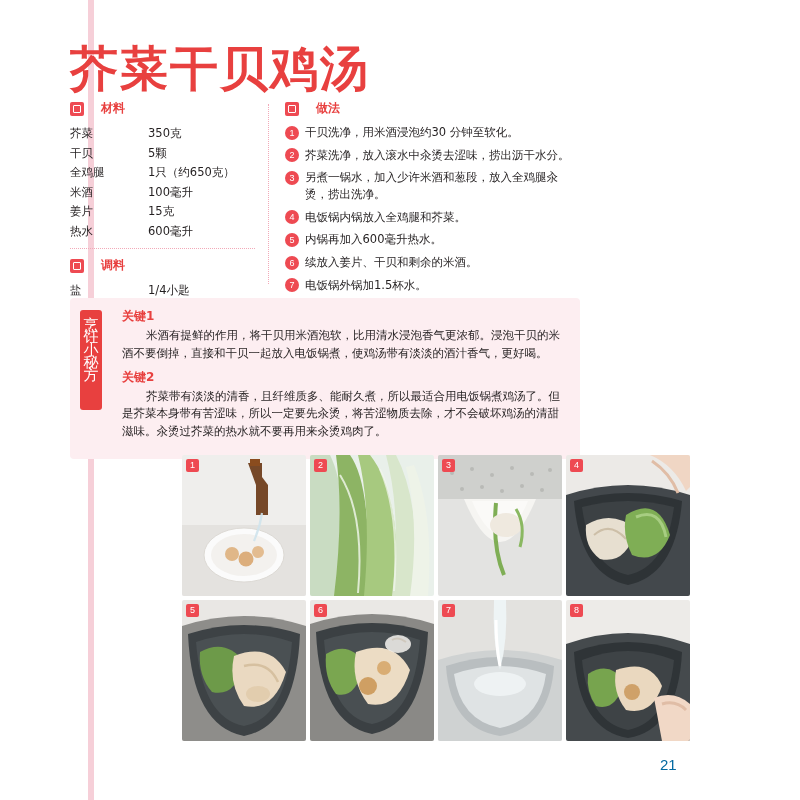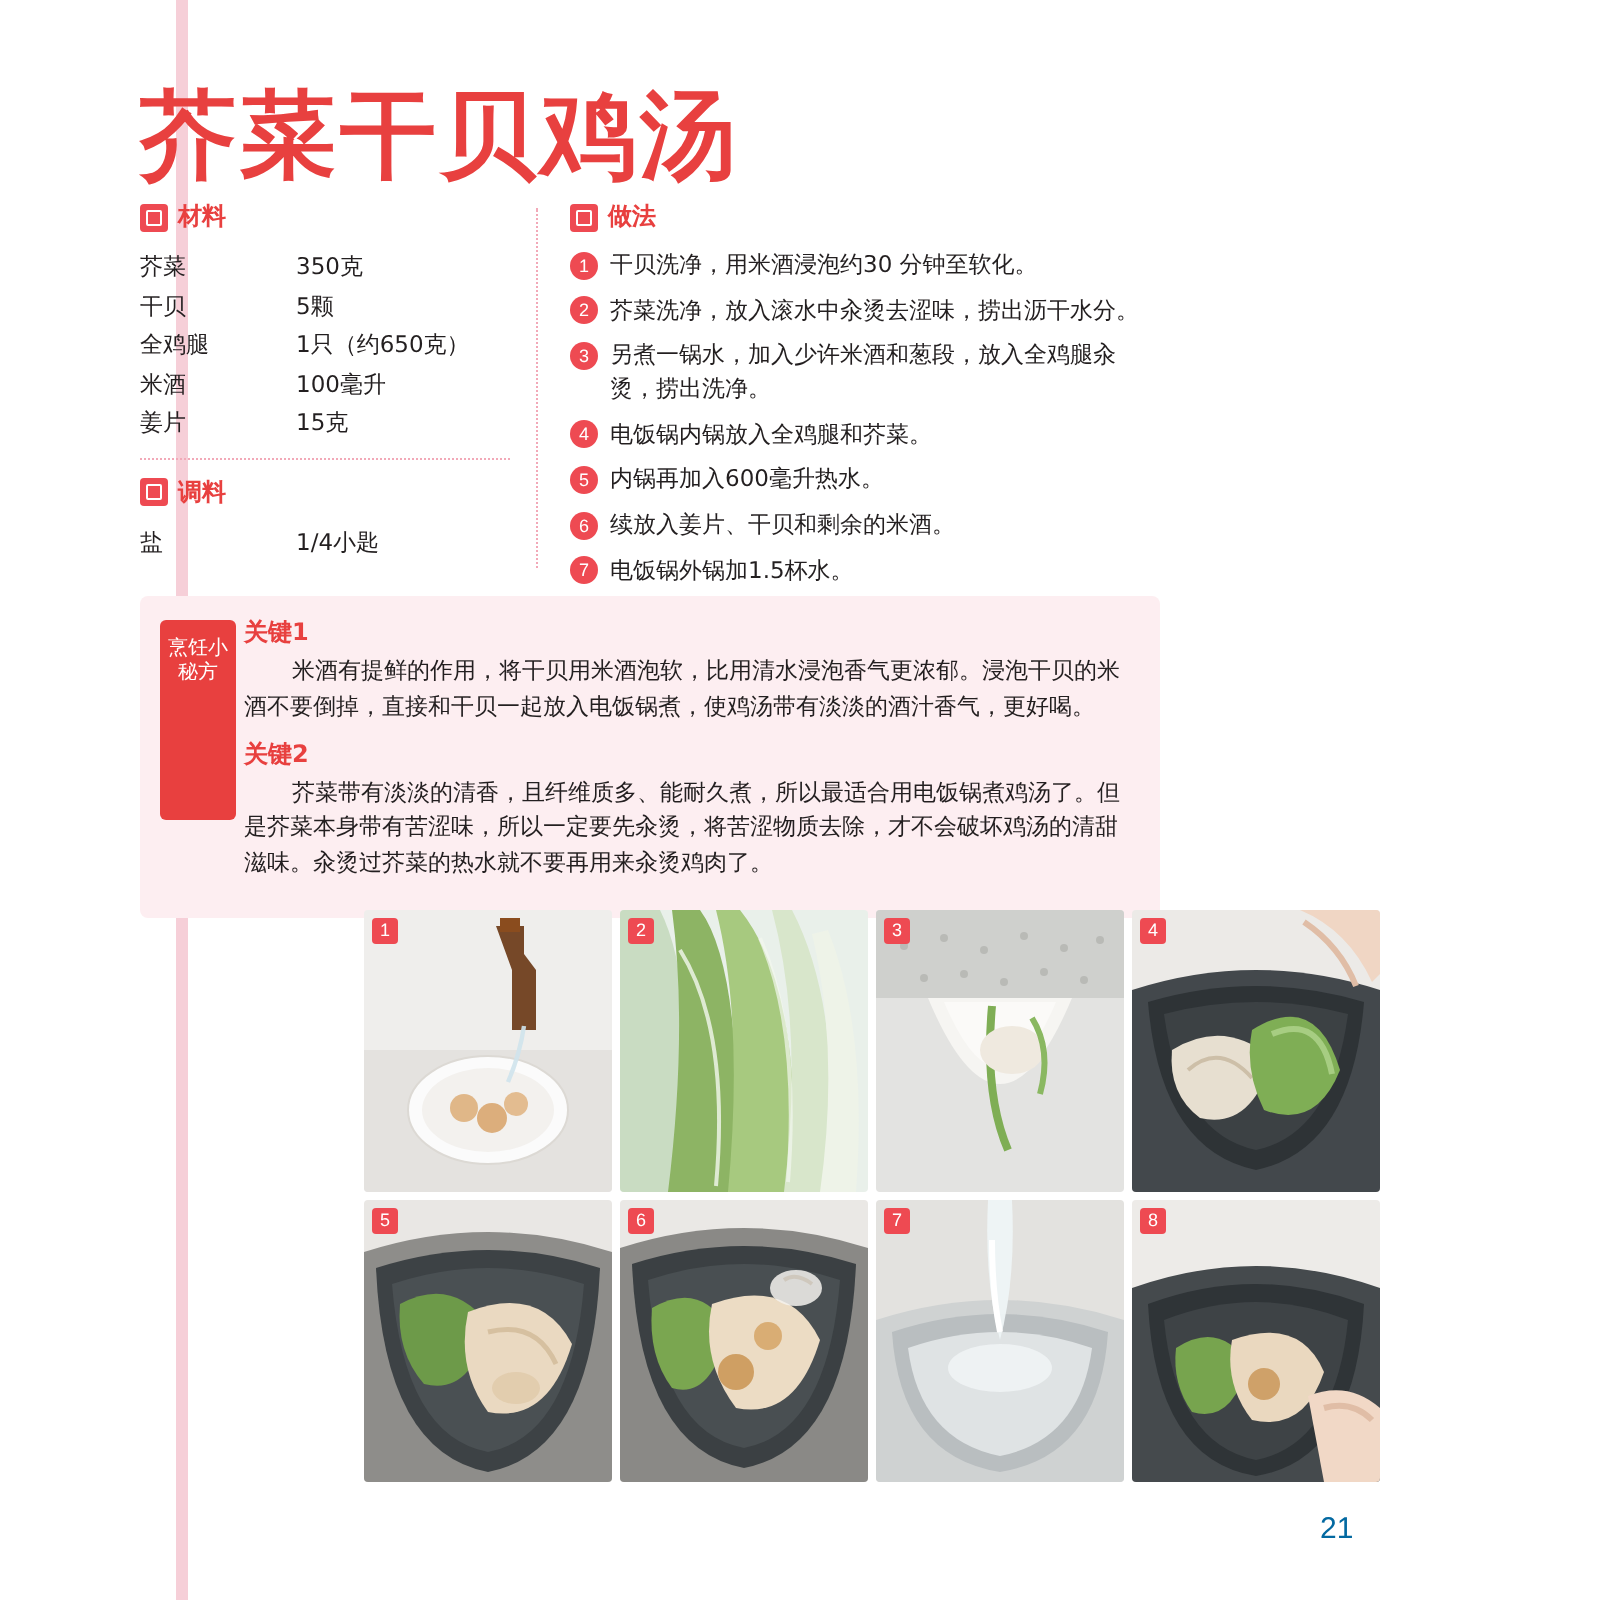--- a/index.html
+++ b/index.html
@@ -76,21 +76,21 @@
     left: 198px;
     top: 4px;
     width: 1px;
     height: 180px;
     border-left: 1px dotted #f2a9b8;
   }
 
   .sec-head {
     display: flex;
     align-items: center;
-    gap: 5px;
+    gap: 17px;
     margin-bottom: 7px;
   }
   .sec-icon {
     width: 14px;
     height: 14px;
     background: #ee4a52;
     border-radius: 2px;
     position: relative;
     display: inline-block;
     flex: none;
@@ -172,26 +172,26 @@
     background: #fdeef1;
     border-radius: 4px;
     box-sizing: border-box;
     padding: 10px 14px 12px 52px;
     min-height: 125px;
   }
   .tips-tab {
     position: absolute;
     left: 10px;
     top: 12px;
-    width: 38px;
+    width: 22px;
     height: 100px;
     background: #e8403f;
     border-radius: 3px;
     color: #fff;
-    font-size: 10px;
+    font-size: 15px;
     line-height: 12.4px;
     text-align: center;
     padding-top: 9px;
     box-sizing: border-box;
     font-family: "DejaVu Sans", "Liberation Sans", sans-serif;
     letter-spacing: 0px;
   }
   .tips-key {
     color: #e8403f;
     font-size: 12px;
@@ -284,20 +284,24 @@
           <td class="name">全鸡腿</td>
           <td class="amt">1只（约650克）</td>
         </tr>
         <tr>
           <td class="name">米酒</td>
           <td class="amt">100毫升</td>
         </tr>
         <tr>
           <td class="name">姜片</td>
           <td class="amt">15克</td>
+        </tr>
+        <tr>
+          <td class="name">热水</td>
+          <td class="amt">600毫升</td>
         </tr>
       </tbody>
         </table>
 
       <div class="dotted-h"></div>
 
       <div class="sec-head">
         <span class="sec-icon"></span>
         <span class="sec-title">调料</span>
       </div>

